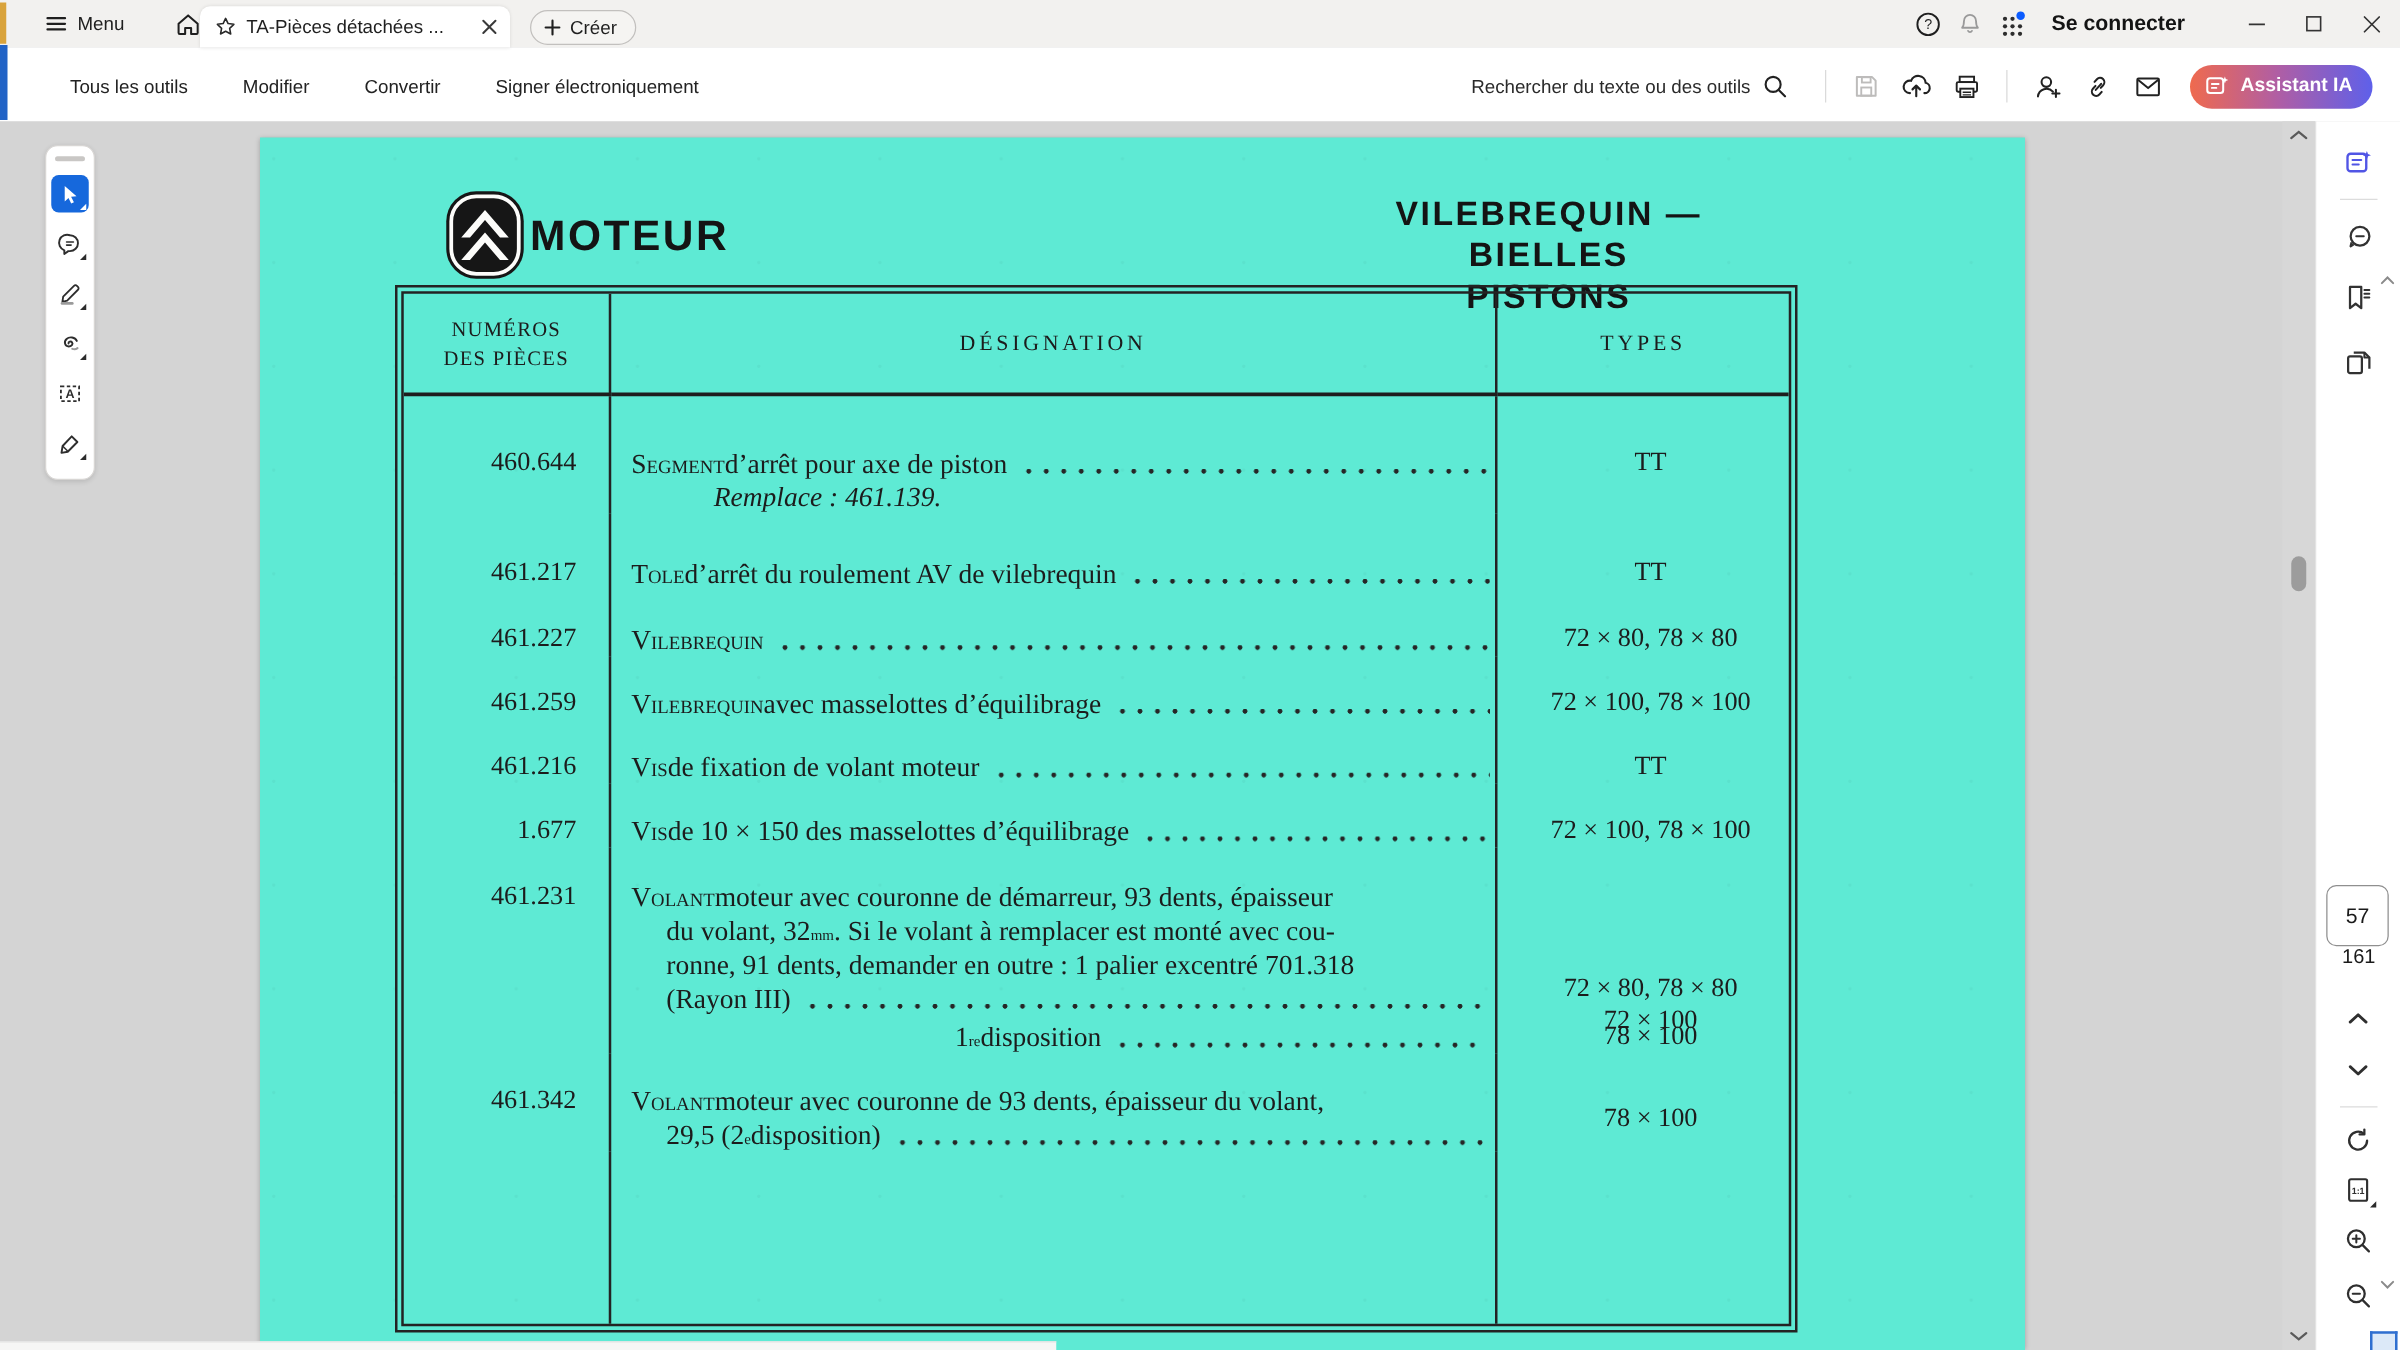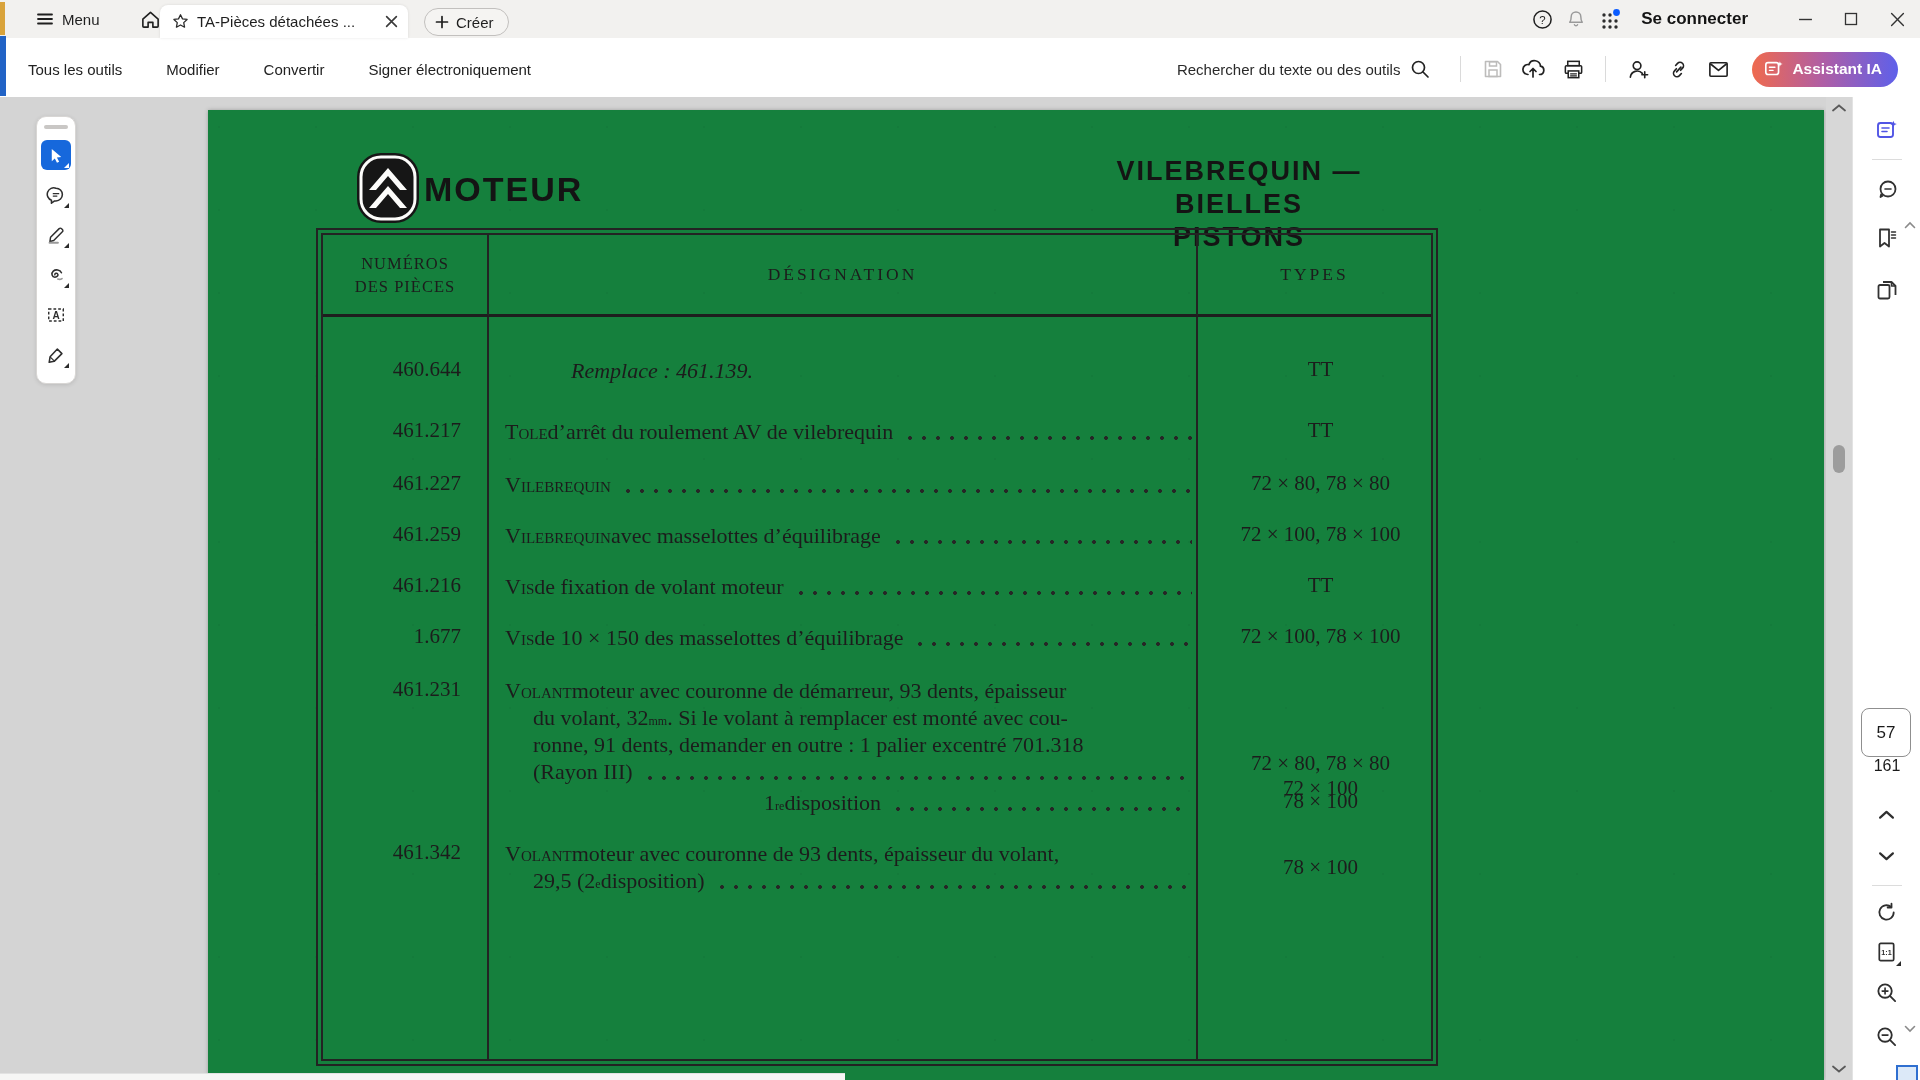--- a/index.html
+++ b/index.html
@@ -25,21 +25,21 @@
   .create-btn { position:absolute; left:424px; top:8px; height:28px; padding:0 14px 0 10px; border:1px solid #c2c0be;
                 border-radius:14px; display:flex; align-items:center; gap:7px; background:#f5f4f2; }
   .create-btn span { font-size:15px; color:#1f1f1f; }
   .tb-right { position:absolute; right:0; top:0; height:38px; display:flex; align-items:center; }
   .tb-icon { width:34px; height:38px; display:flex; align-items:center; justify-content:center; }
   .signin { font-size:17px; font-weight:700; color:#141414; margin:0 34px 0 14px; }
   .winctl { width:46px; height:38px; display:flex; align-items:center; justify-content:center; }
 
   
   .toolbar { position:absolute; left:0; top:38px; width:1920px; height:63px; background:#ffffff;
-             border-bottom:1px solid #e2e1e0; display:flex; align-items:center; }
+             border-bottom:1px solid #e2e1e0; display:flex; align-items:center;padding-left:28px; }
   .tools-left { display:flex; align-items:center; gap:44px; margin-left:28px; }
   .tool-item { font-size:15px; color:#222222; white-space:nowrap; }
   .tools-right { margin-left:auto; display:flex; align-items:center; margin-right:22px; }
   .search-box { display:flex; align-items:center; gap:10px; margin-right:18px; }
   .search-box span { font-size:15px; color:#2a2a2a; }
   .v-sep { width:1px; height:26px; background:#dadada; margin:0 12px; }
   .act-icon { width:40px; height:40px; display:flex; align-items:center; justify-content:center; border-radius:4px; }
   .ai-btn { margin-left:14px; height:35px; border-radius:18px; padding:0 16px 0 12px; display:flex; align-items:center; gap:8px;
             background:linear-gradient(90deg,#ef6a4e 0%, #b05ea4 48%, #5e60ea 100%); }
   .ai-btn span { color:#ffffff; font-size:15.5px; font-weight:700; }
@@ -53,21 +53,21 @@
                box-shadow:0 1px 4px rgba(0,0,0,0.12); z-index:5; }
   .drag-handle { width:24px; height:4px; border-radius:2px; background:#c9c7c5; margin:2px 0 6px 0; }
   .tool-btn { position:relative; width:30px; height:30px; border-radius:6px; display:flex; align-items:center;
               justify-content:center; margin:5px 0; }
   .tool-btn.sel { background:#1668dc; }
   .corner { position:absolute; right:2px; bottom:2px; width:0; height:0;
             border-left:5px solid transparent; border-bottom:5px solid #2b2b2b; }
   .tool-btn.sel .corner { border-bottom-color:#ffffff; }
 
   
-  .page { position:absolute; left:208px; top:13px; width:1616px; height:970px; background:#15803d;
+  .page { position:absolute; left:208px; top:13px; width:1412px; height:970px; background:#5eead4;
           box-shadow:0 0 4px rgba(0,0,0,0.25); overflow:hidden;
           font-family:"Liberation Serif", serif; color:#1c1c1c; }
   .speckle { position:absolute; inset:0; pointer-events:none; opacity:.5;
              background-image:radial-gradient(circle at 11px 17px, rgba(0,0,0,0.07) 1px, transparent 1.6px);
              background-size:97px 83px; }
   .logo { position:absolute; left:146px; top:40px; }
   .moteur { position:absolute; left:216px; top:60px; font-family:"Liberation Sans",sans-serif;
             font-weight:700; font-size:34px; letter-spacing:2px; color:#141414; }
   .head-right { position:absolute; left:845px; top:45px; width:372px; text-align:center;
                 font-family:"Liberation Sans",sans-serif; font-weight:700; font-size:27px;
@@ -361,20 +361,25 @@
               <div>DES PIÈCES</div>
             </div>
             <div class="hc hcd hc2">
               <div>DÉSIGNATION</div>
             </div>
             <div class="hc hc3">
               <div>TYPES</div>
             </div>
           <div class="c cnum" style="padding-top: 40px;">460.644</div>
               <div class="c cdes" style="padding-top: 40px;">
+                <div class="dline">
+                  <span class="lead">Segment</span>
+                  <span> d’arrêt pour axe de piston</span>
+                  <span class="dots"></span>
+                </div>
                 <div class="dline rem">
                   <span class="it">Remplace : 461.139.</span>
                 </div>
               </div>
               <div class="c ctyp" style="padding-top: 40px;">
                 <div class="tline">TT</div>
               </div>
               <div class="c cnum" style="padding-top: 34px;">461.217</div>
               <div class="c cdes" style="padding-top: 34px;">
                 <div class="dline">

